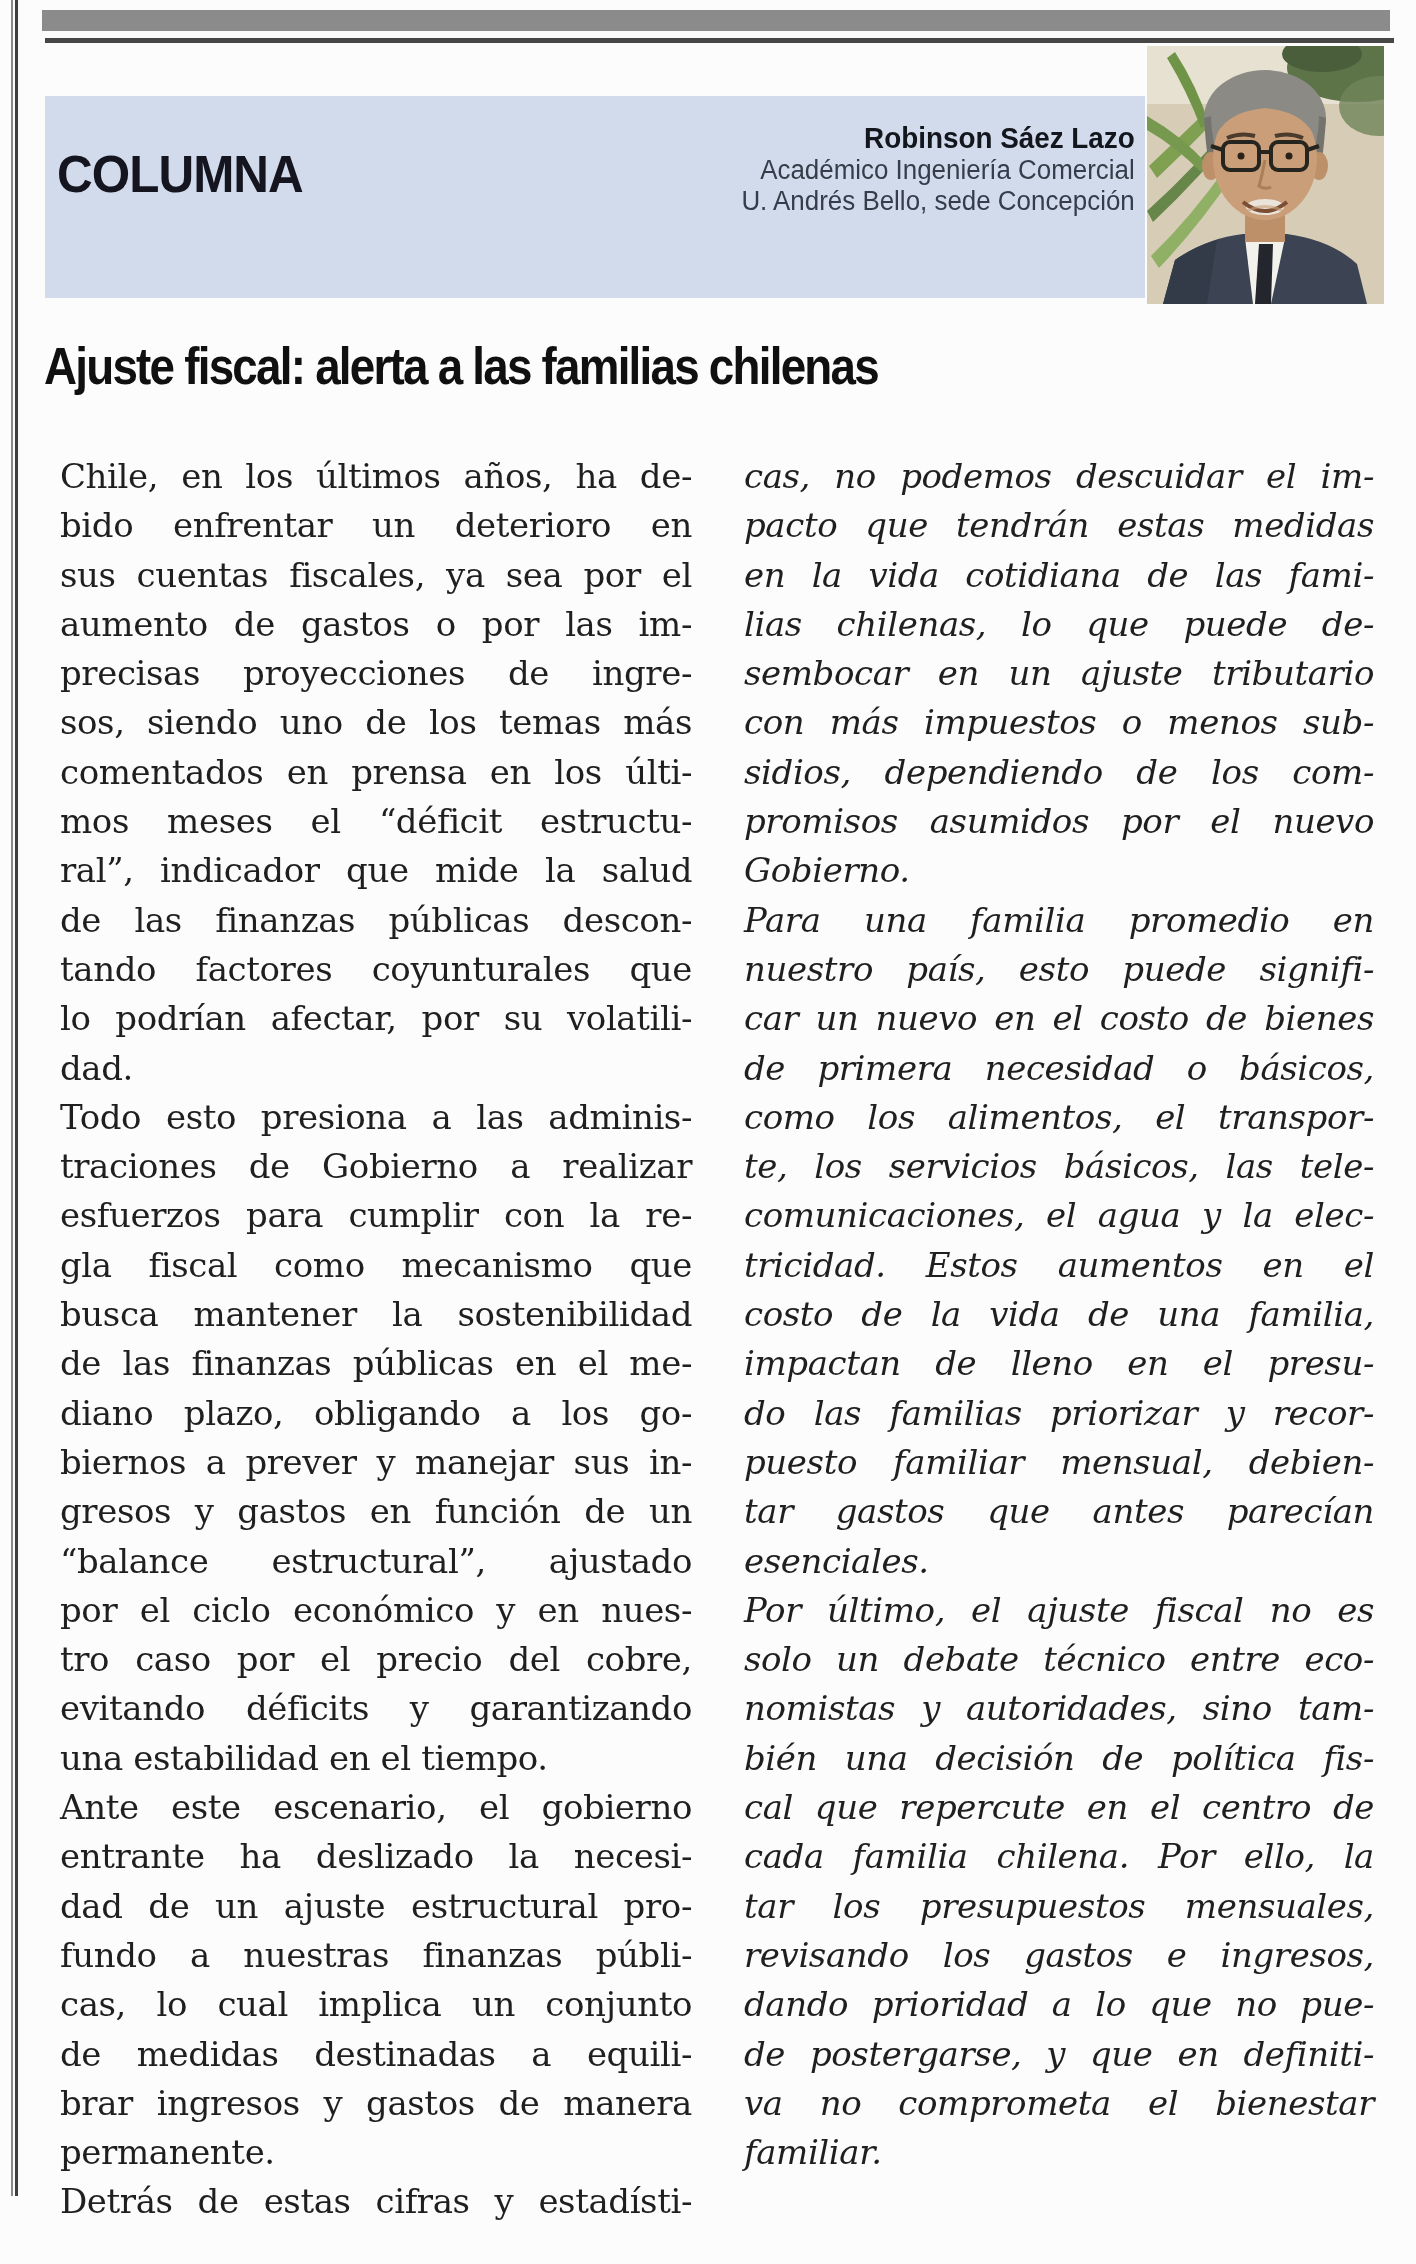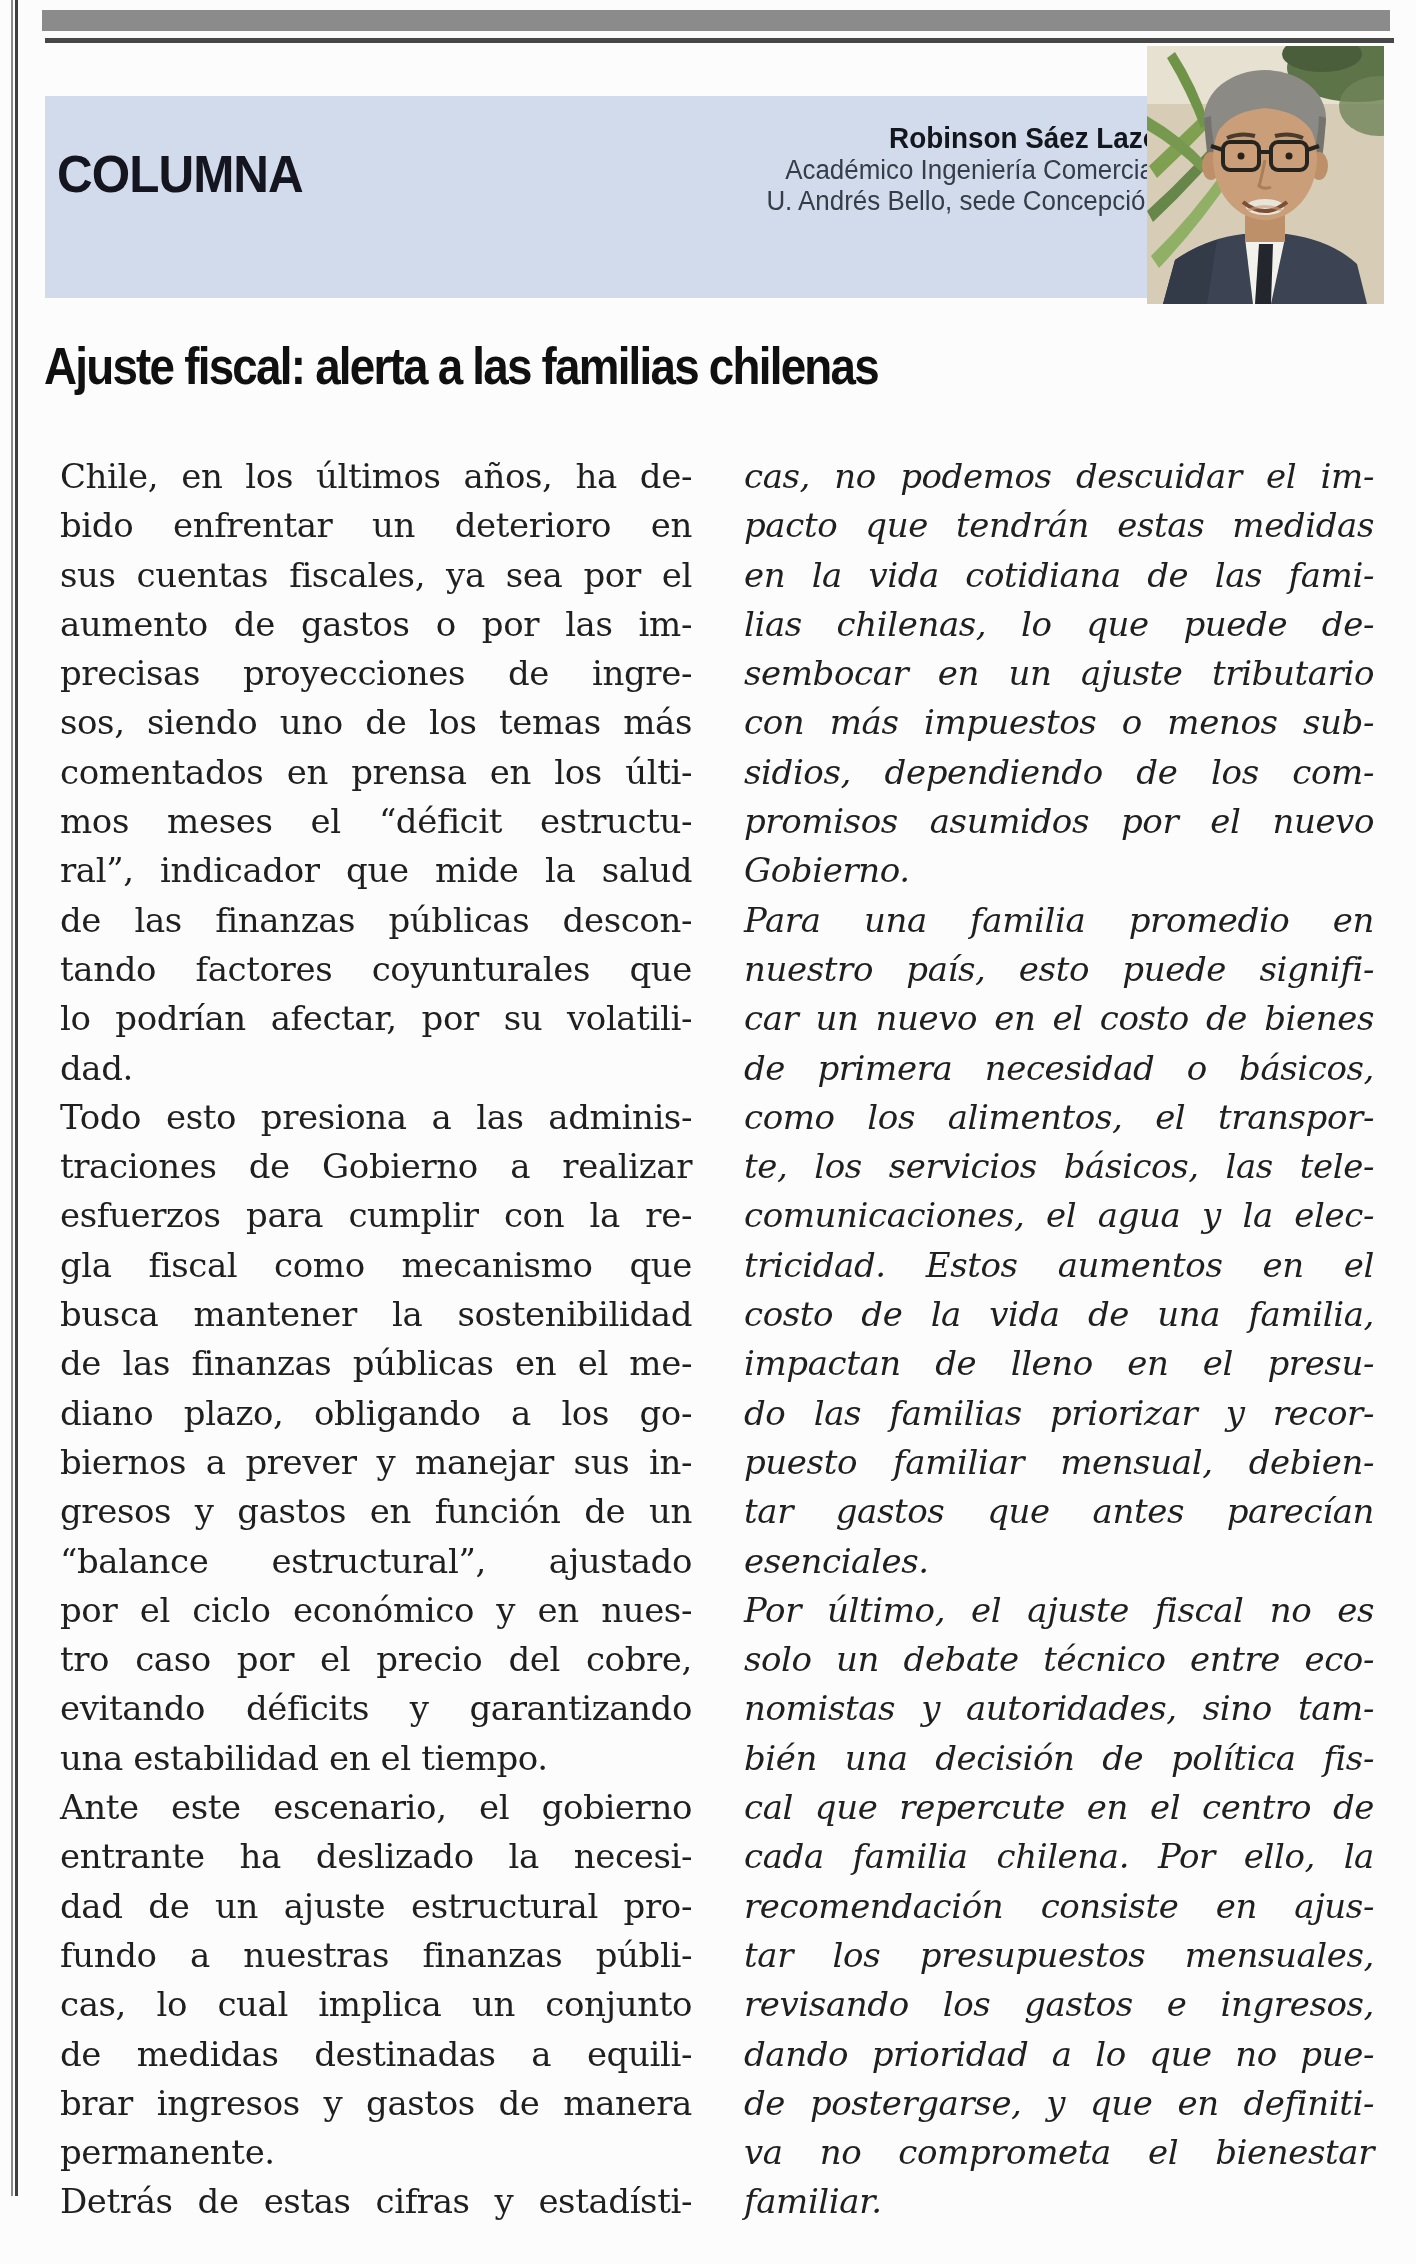--- a/index.html
+++ b/index.html
@@ -10,21 +10,21 @@
   
   .vrule{position:absolute;top:0;height:2196px;background:#6a6a6a;}
   .vrule-a{left:11px;width:2px;background:#8a8a8a;}
   .vrule-b{left:15px;width:3px;background:#3f3f3f;}
 
   
   .topbar{position:absolute;left:42px;top:10px;width:1348px;height:21px;background:#8b8b8b;}
   .toprule{position:absolute;left:45px;top:38px;width:1349px;height:5px;background:#474747;}
 
   
-  .header{position:absolute;left:45px;top:96px;width:1100px;height:202px;background:#d2dbeb;padding-left:25px;}
+  .header{position:absolute;left:45px;top:96px;width:1100px;height:202px;background:#d2dbeb;}
   .kicker{position:absolute;left:12px;top:48px;font-size:52px;font-weight:700;color:#15151f;
           letter-spacing:-1px;transform:scaleX(.95);transform-origin:left center;}
   .byline{position:absolute;right:10px;top:26px;text-align:right;color:#343d49;
           transform:scaleX(.96);transform-origin:right center;}
   .byline-name{font-size:29px;font-weight:700;color:#14161d;line-height:33px;}
   .byline-role,.byline-aff{font-size:27px;line-height:31px;}
 
   
   .photo{position:absolute;left:1147px;top:46px;width:237px;height:258px;overflow:hidden;}
   .photo svg{display:block;}
@@ -185,21 +185,20 @@
       <div class="tline">do las familias priorizar y recor-</div>
       <div class="tline">puesto familiar mensual, debien-</div>
       <div class="tline">tar gastos que antes parecían</div>
       <div class="tline lastline">esenciales.</div>
       <div class="tline">Por último, el ajuste fiscal no es</div>
       <div class="tline">solo un debate técnico entre eco-</div>
       <div class="tline">nomistas y autoridades, sino tam-</div>
       <div class="tline">bién una decisión de política fis-</div>
       <div class="tline">cal que repercute en el centro de</div>
       <div class="tline">cada familia chilena. Por ello, la</div>
-      <div class="tline">recomendación consiste en ajus-</div>
       <div class="tline">tar los presupuestos mensuales,</div>
       <div class="tline">revisando los gastos e ingresos,</div>
       <div class="tline">dando prioridad a lo que no pue-</div>
       <div class="tline">de postergarse, y que en definiti-</div>
       <div class="tline">va no comprometa el bienestar</div>
       <div class="tline lastline">familiar.</div>
     </div>
 
 </div>
 

